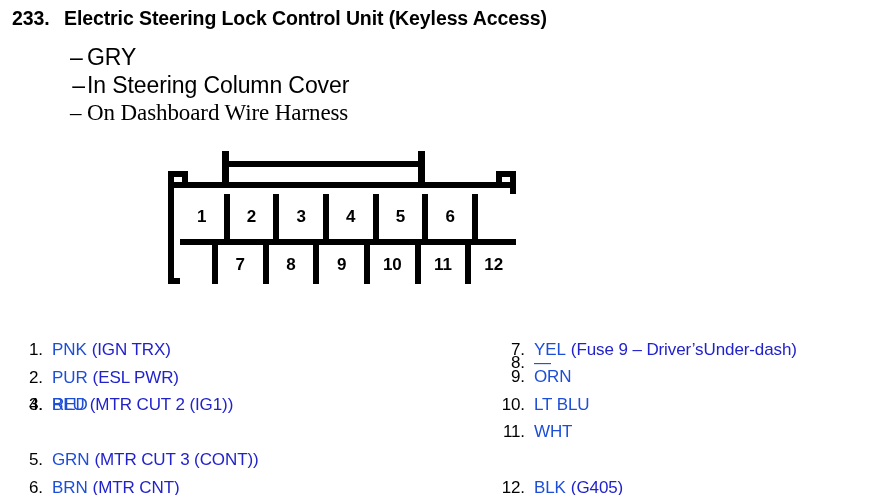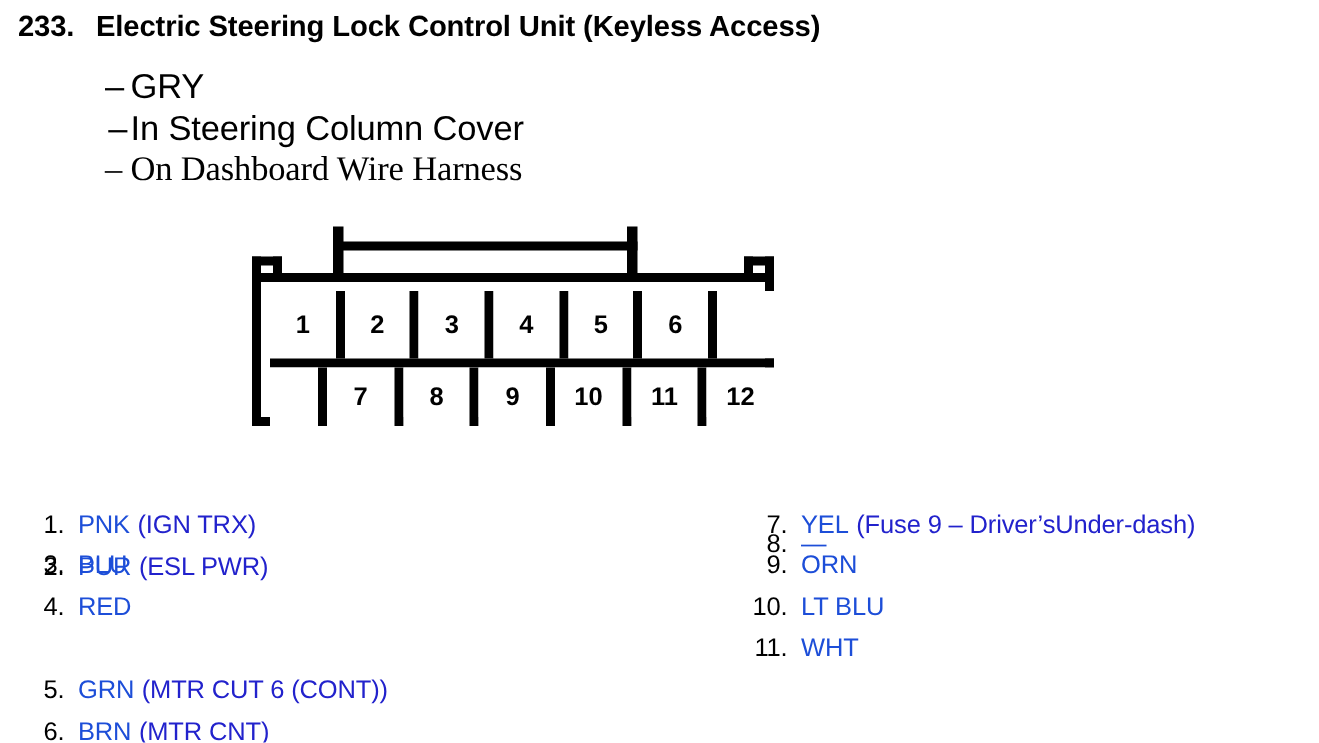--- a/index.html
+++ b/index.html
@@ -248,29 +248,30 @@
       <span class="legend-desc">(IGN TRX)</span>
     </div>
     <div class="legend-item">
       <span class="legend-num">2.</span>
       <span class="legend-wire">PUR</span>
       <span class="legend-desc">(ESL PWR)</span>
     </div>
     <div class="legend-item">
       <span class="legend-num">3.</span>
       <span class="legend-wire">BLU</span>
+      <span class="legend-desc">(MTR CUT 2 (IG1))</span>
     </div>
     <div class="legend-item">
       <span class="legend-num">4.</span>
       <span class="legend-wire">RED</span>
     </div>
     <div class="legend-item">
       <span class="legend-num">5.</span>
       <span class="legend-wire">GRN</span>
-      <span class="legend-desc">(MTR CUT 6 (CONT))</span>
+      <span class="legend-desc">(MTR CUT 3 (CONT))</span>
     </div>
     <div class="legend-item">
       <span class="legend-num">6.</span>
       <span class="legend-wire">BRN</span>
       <span class="legend-desc">(MTR CNT)</span>
     </div>
   </div>
 
   <div id="legend-right" class="legend-col">
     <div class="legend-item">
@@ -288,15 +289,20 @@
       <span class="legend-wire">ORN</span>
     </div>
     <div class="legend-item">
       <span class="legend-num">10.</span>
       <span class="legend-wire">LT BLU</span>
     </div>
     <div class="legend-item">
       <span class="legend-num">11.</span>
       <span class="legend-wire">WHT</span>
     </div>
+    <div class="legend-item">
+      <span class="legend-num">12.</span>
+      <span class="legend-wire">BLK</span>
+      <span class="legend-desc">(G405)</span>
+    </div>
   </div>
 
 </div>
 
 </body></html>

